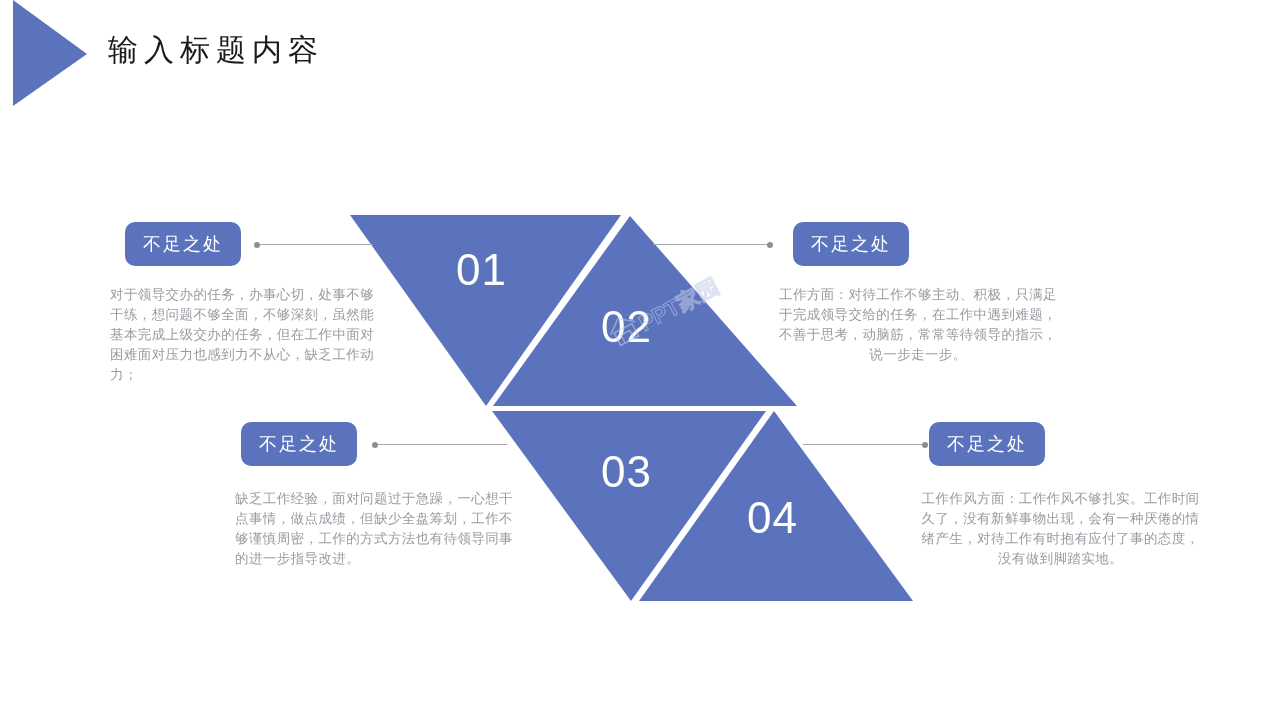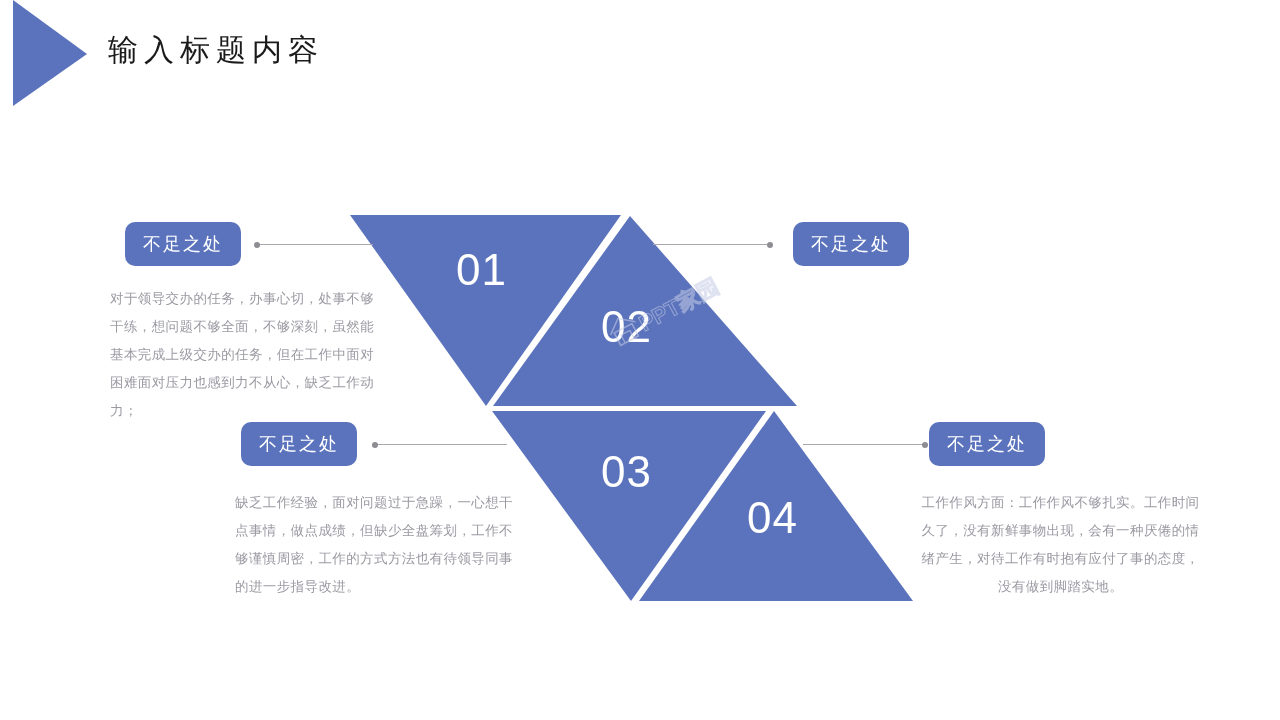--- a/index.html
+++ b/index.html
@@ -130,21 +130,21 @@
     background: #8d8d93;
     top: -2.5px;
   }
   .dot-left  { left: -3px; }
   .dot-right { right: -3px; }
 
   
   .para {
     position: absolute;
     font-size: 13.5px;
-    line-height: 28px;
+    line-height: 20px;
     color: #9a9aa2;
     letter-spacing: 0.4px;
   }
   .para-1 { left: 97px; top: 285px;  width: 272px; text-align: left; }
   .para-2 { left: 764px; top: 285px; width: 282px; text-align: center; }
   .para-3 { left: 222px; top: 489px; width: 278px; text-align: left; }
   .para-4 { left: 905px; top: 489px; width: 285px; text-align: center; }
 </style>
 </head>
 <body>
@@ -194,16 +194,17 @@
   <div class="connector conn-4">
     <span class="conn-dot dot-right"></span>
   </div>
 
   <div class="badge badge-1" style="background:#5B73BC">不足之处</div>
   <div class="badge badge-2" style="background:#5B73BC">不足之处</div>
   <div class="badge badge-3" style="background:#5B73BC">不足之处</div>
   <div class="badge badge-4" style="background:#5B73BC">不足之处</div>
 
   <div class="para para-1">对于领导交办的任务，办事心切，处事不够干练，想问题不够全面，不够深刻，虽然能基本完成上级交办的任务，但在工作中面对困难面对压力也感到力不从心，缺乏工作动力；</div>
+  <div class="para para-2">工作方面：对待工作不够主动、积极，只满足于完成领导交给的任务，在工作中遇到难题，不善于思考，动脑筋，常常等待领导的指示，说一步走一步。</div>
   <div class="para para-3">缺乏工作经验，面对问题过于急躁，一心想干点事情，做点成绩，但缺少全盘筹划，工作不够谨慎周密，工作的方式方法也有待领导同事的进一步指导改进。</div>
   <div class="para para-4">工作作风方面：工作作风不够扎实。工作时间久了，没有新鲜事物出现，会有一种厌倦的情绪产生，对待工作有时抱有应付了事的态度，没有做到脚踏实地。</div>
 
 </div>
 
 </body></html>

